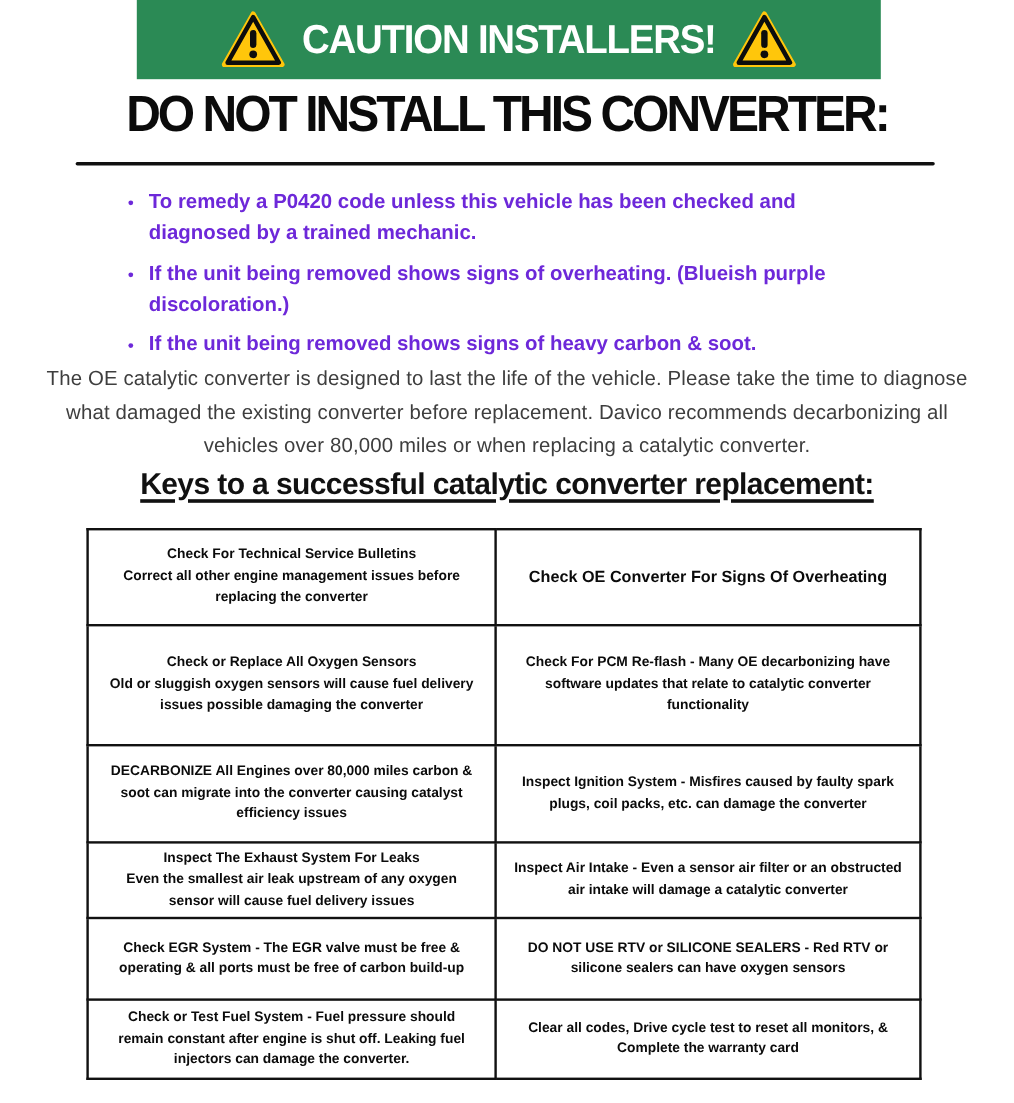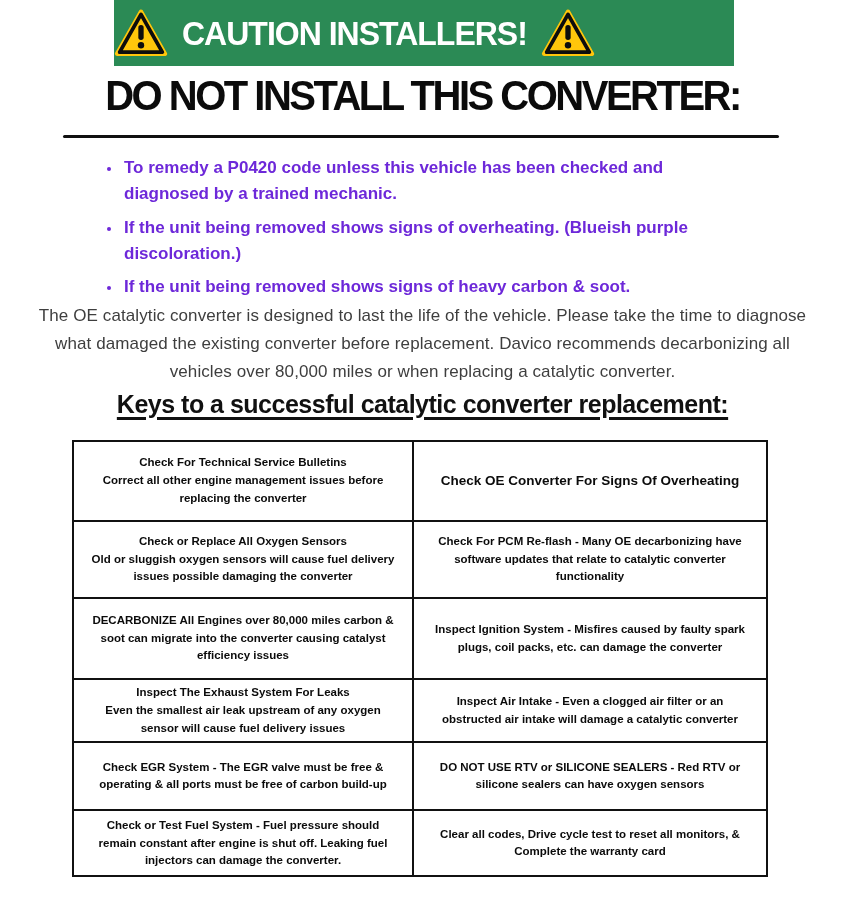--- a/index.html
+++ b/index.html
@@ -15,20 +15,21 @@
   }
 
   
   .banner {
     position: absolute;
     top: 0; left: 114px;
     width: 620px; height: 66px;
     background: #2b8a55;
     display: flex;
     align-items: center;
+    justify-content: center;
     gap: 14px;
   }
   .banner-text {
     color: #ffffff;
     font-size: 32px;
     font-weight: 800;
     letter-spacing: -1px;
     white-space: nowrap;
     transform: scaleY(1.05);
   }
@@ -119,21 +120,21 @@
     vertical-align: middle;
     font-size: 11.5px;
     font-weight: bold;
     color: #0b0b0b;
     line-height: 1.55;
     padding: 4px 14px;
     white-space: pre-line;
   }
   .tips-table td.cell-large { font-size: 13.5px; }
   .tips-table tr.r0 { height: 80px; }
-  .tips-table tr.r1 { height: 77px; }
+  .tips-table tr.r1 { height: 100px; }
   .tips-table tr.r2 { height: 81px; }
   .tips-table tr.r3 { height: 55px; }
   .tips-table tr.r4 { height: 68px; }
   .tips-table tr.r5 { height: 66px; }
 </style>
 </head>
 <body>
 
 <div class="page">
 
@@ -187,21 +188,21 @@
 Old or sluggish oxygen sensors will cause fuel delivery issues possible damaging the converter</td>
         <td>Check For PCM Re-flash - Many OE decarbonizing have software updates that relate to catalytic converter functionality</td>
       </tr>
       <tr class="r2">
         <td>DECARBONIZE All Engines over 80,000 miles carbon &amp; soot can migrate into the converter causing catalyst efficiency issues</td>
         <td>Inspect Ignition System - Misfires caused by faulty spark plugs, coil packs, etc. can damage the converter</td>
       </tr>
       <tr class="r3">
         <td>Inspect The Exhaust System For Leaks
 Even the smallest air leak upstream of any oxygen sensor will cause fuel delivery issues</td>
-        <td>Inspect Air Intake - Even a clogged air filter or an obstructed air intake will damage a catalytic converter</td>
+        <td>Inspect Air Intake - Even a sensor air filter or an obstructed air intake will damage a catalytic converter</td>
       </tr>
       <tr class="r4">
         <td>Check EGR System - The EGR valve must be free &amp; operating &amp; all ports must be free of carbon build-up</td>
         <td>DO NOT USE RTV or SILICONE SEALERS - Red RTV or silicone sealers can have oxygen sensors</td>
       </tr>
       <tr class="r5">
         <td>Check or Test Fuel System - Fuel pressure should remain constant after engine is shut off.  Leaking fuel injectors can damage the converter.</td>
         <td>Clear all codes,  Drive cycle test to reset all monitors, &amp; Complete the warranty card</td>
       </tr>
     </tbody>

